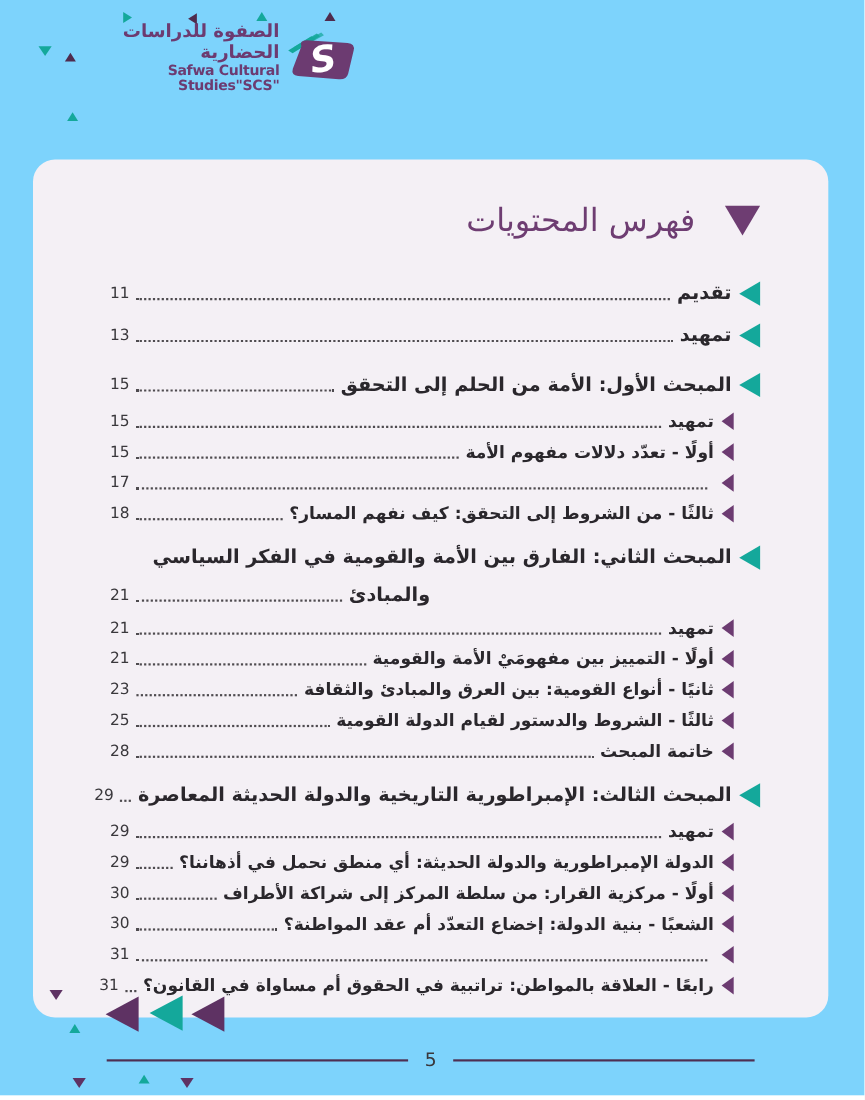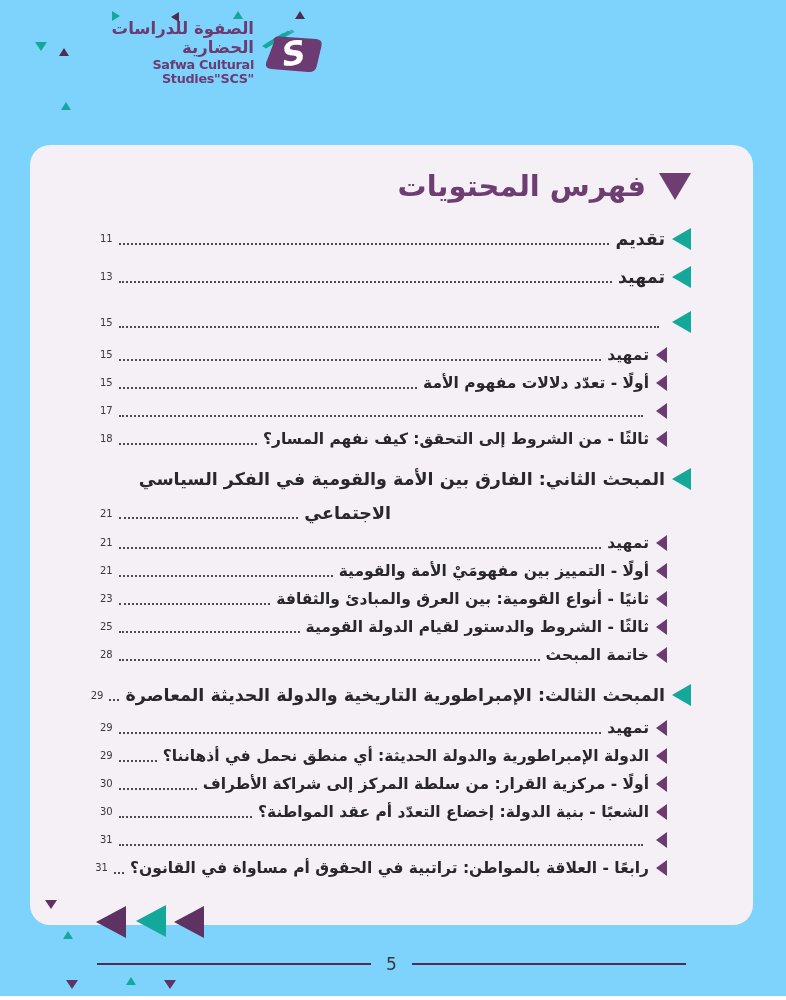--- a/index.html
+++ b/index.html
@@ -23,34 +23,34 @@
   .big-left{border-top:16px solid transparent;border-bottom:16px solid transparent;}
   .big-plum{border-right:30px solid #5E3263;}
   .big-teal{border-right:30px solid #14A89B;}
 
   
   .panel{position:absolute;left:30px;top:145px;width:723px;height:780px;background:#F4F0F5;
          border-radius:20px;box-sizing:border-box;padding:20px 62px 0 70px;direction:rtl;}
   .title-row{display:flex;align-items:center;gap:13px;margin:4px 0 16px 0;}
   .title-tri{width:0;height:0;border-left:16px solid transparent;border-right:16px solid transparent;
              border-top:27px solid #6E3D72;flex:none;}
-  .page-title{margin:0;font-size:29px;font-weight:bold;color:#6E3D72;line-height:1.2;}
+  .page-title{margin:14px;font-size:29px;font-weight:normal;color:#6E3D72;line-height:1.2;}
 
   
   .toc-row{display:flex;align-items:center;color:#2A272C;}
   .row-top{min-height:38px;font-size:17.5px;}
   .row-chapter{min-height:37px;font-size:17.5px;margin-top:8px;}
   .row-cont{min-height:31px;font-size:17.5px;padding-right:300px;}
   .row-sub{min-height:28px;font-size:15.5px;padding-right:24px;}
   .bullet{width:0;height:0;flex:none;margin-left:7px;}
   .b-teal{border-top:11px solid transparent;border-bottom:11px solid transparent;border-right:19px solid #14A89B;}
   .b-purple{border-top:8px solid transparent;border-bottom:8px solid transparent;border-right:11px solid #6C3B71;}
   .label{font-weight:bold;white-space:nowrap;}
   .leader{flex:1;min-width:10px;border-bottom:2px dotted #4E4B4F;margin:0 6px;transform:translateY(5px);}
-  .pg{flex:none;font-size:10px;font-weight:normal;color:#3A383C;direction:ltr;}
+  .pg{flex:none;font-size:14px;font-weight:normal;color:#3A383C;direction:ltr;}
 
   
   .footer{position:absolute;left:97px;top:954px;width:589px;display:flex;align-items:center;gap:15px;direction:ltr;}
   .fline{flex:1;height:2px;background:#4E2F52;}
   .pagenum{font-size:17px;color:#39373B;}
 </style>
 </head>
 <body>
 
 <div class="page">
@@ -92,20 +92,21 @@
           <span class="pg">11</span>
         </div>
         <div class="toc-row row-top">
           <span class="bullet b-teal"></span>
           <span class="label">تمهيد</span>
           <span class="leader"></span>
           <span class="pg">13</span>
         </div>
         <div class="toc-row row-chapter">
           <span class="bullet b-teal"></span>
+          <span class="label">المبحث الأول: الأمة من الحلم إلى التحقق</span>
           <span class="leader"></span>
           <span class="pg">15</span>
         </div>
         <div class="toc-row row-sub">
           <span class="bullet b-purple"></span>
           <span class="label">تمهيد</span>
           <span class="leader"></span>
           <span class="pg">15</span>
         </div>
         <div class="toc-row row-sub">
@@ -123,21 +124,21 @@
           <span class="bullet b-purple"></span>
           <span class="label">ثالثًا - من الشروط إلى التحقق: كيف نفهم المسار؟</span>
           <span class="leader"></span>
           <span class="pg">18</span>
         </div>
         <div class="toc-row row-chapter">
           <span class="bullet b-teal"></span>
           <span class="label">المبحث الثاني: الفارق بين الأمة والقومية في الفكر السياسي</span>
         </div>
         <div class="toc-row row-cont">
-          <span class="label">الاجتماعي</span>
+          <span class="label">والمبادئ</span>
           <span class="leader"></span>
           <span class="pg">21</span>
         </div>
         <div class="toc-row row-sub">
           <span class="bullet b-purple"></span>
           <span class="label">تمهيد</span>
           <span class="leader"></span>
           <span class="pg">21</span>
         </div>
         <div class="toc-row row-sub">

